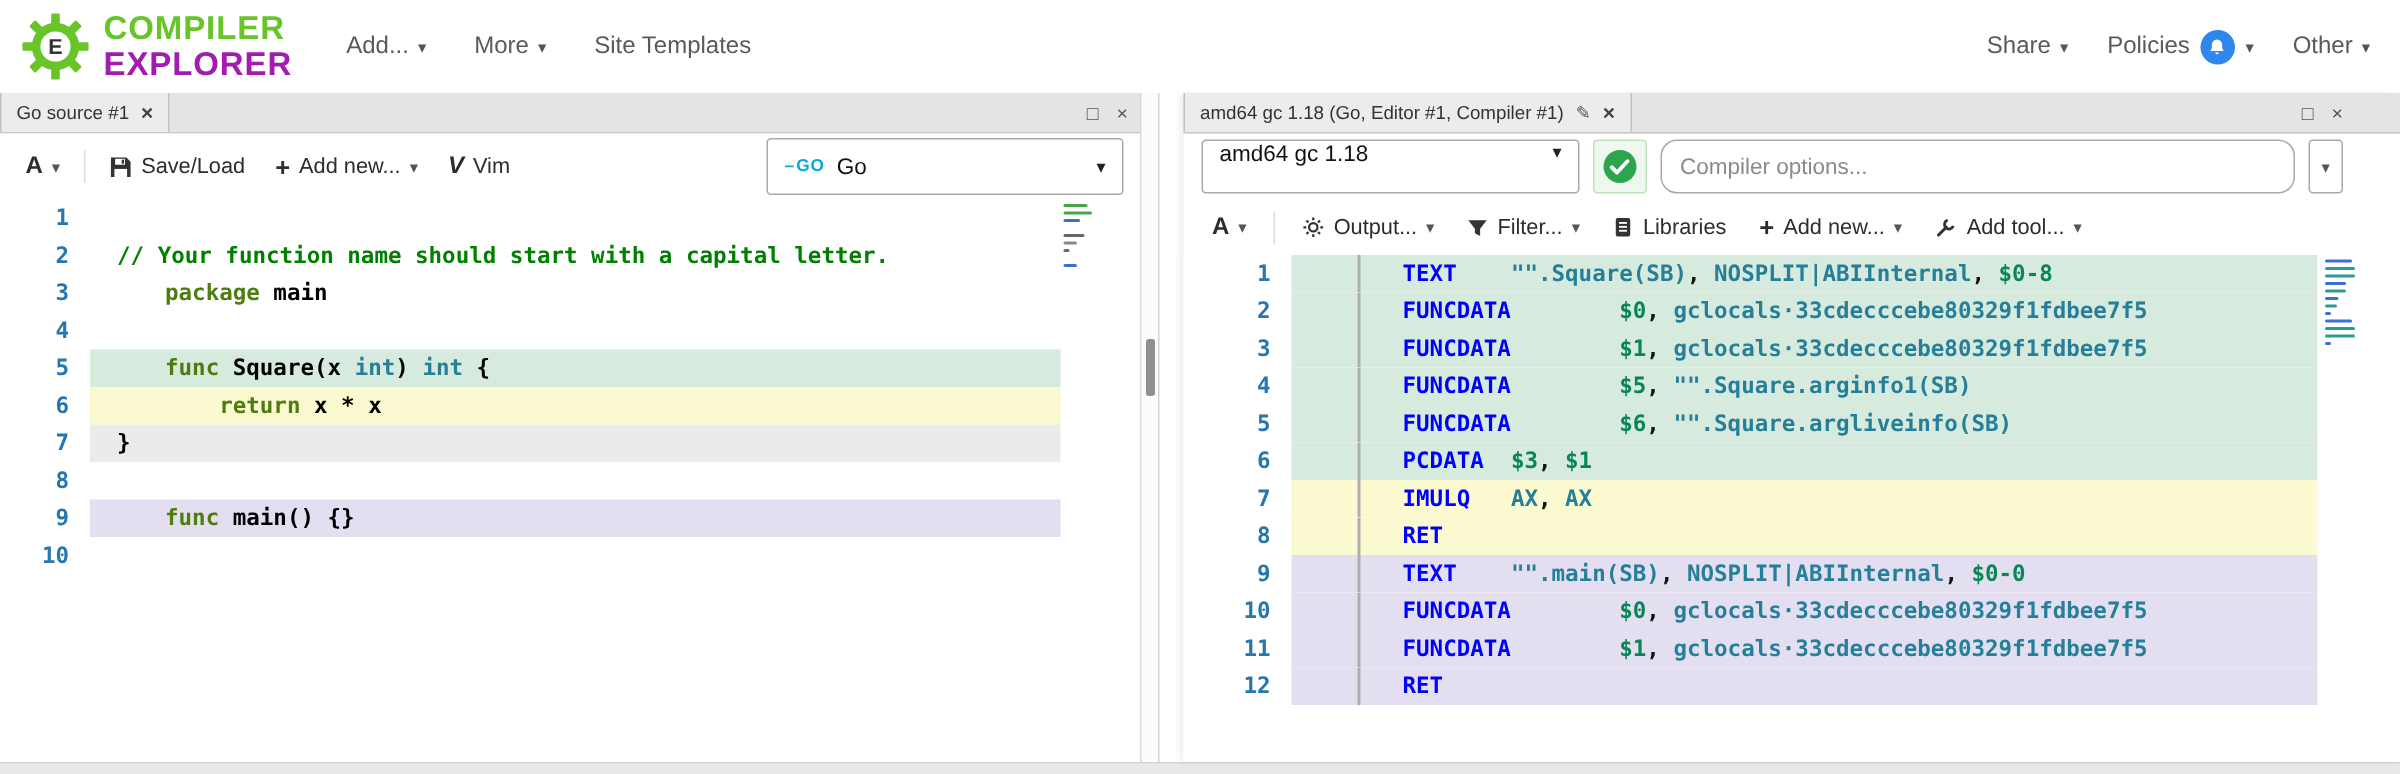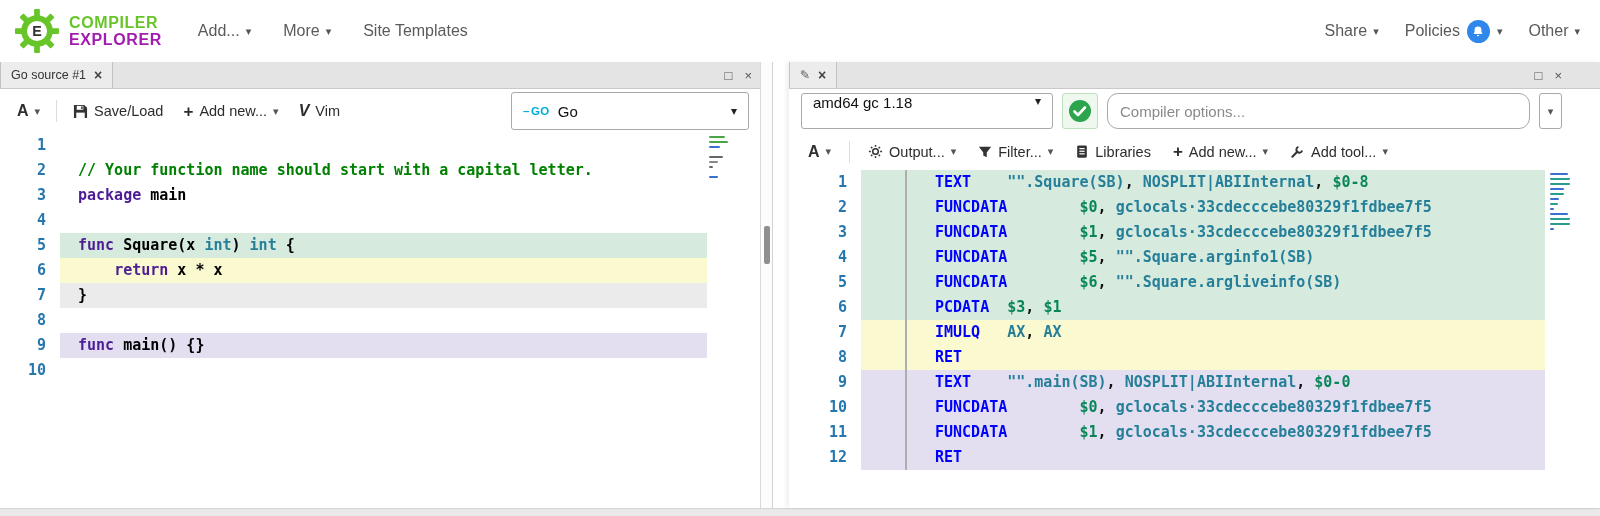--- a/index.html
+++ b/index.html
@@ -5,21 +5,21 @@
   * { box-sizing: border-box; }
   html,body { margin:0; padding:0; }
   body {
     width:1600px; height:516px; overflow:hidden; background:#fff;
     font-family:"Liberation Sans", sans-serif; color:#333; position:relative;
   }
 
   
   .topbar { height:62px; display:flex; align-items:center; padding:0 20px 0 14px; background:#fff; }
   .logo-wrap { display:flex; align-items:center; gap:9px; cursor:pointer; }
-  .logo-text { font-weight:bold; font-size:16px; line-height:1.08; letter-spacing:.6px; }
+  .logo-text { font-weight:bold; font-size:22px; line-height:1.08; letter-spacing:.6px; }
   .logo-compiler { color:#67c52a; }
   .logo-explorer { color:#a21caf; }
   .main-nav { display:flex; gap:32px; margin-left:36px; color:#5a5a5a; font-size:16px; }
   .nav-item { display:flex; align-items:center; gap:6px; cursor:pointer; white-space:nowrap; }
   .caret { font-size:11px; color:#555; }
   .right-nav { margin-left:auto; display:flex; gap:26px; align-items:center; color:#5a5a5a; font-size:16px; }
   .badge-bell { width:23px; height:23px; border-radius:50%; background:#2f86eb; display:inline-flex;
                 align-items:center; justify-content:center; margin:0 1px; cursor:pointer; }
 
   
@@ -77,21 +77,21 @@
   .src-ed .ed-content { margin-right:53px; padding-left:18px; }
   .asm-ed .gutter { width:72px; }
   .asm-ed .ed-content { margin-right:55px; padding-left:74px; }
   .asm-ed .ed-content::after { content:""; position:absolute; left:44px; top:0; bottom:0; width:2px; background:#aeaeae; }
   .hl-green  { background:#d7eade; }
   .hl-yellow { background:#fbf9cf; }
   .hl-purple { background:#e3dff0; }
   .hl-gray   { background:#ebebeb; }
 
   .tok-comment { color:#008000; }
-  .tok-kw      { color:#4c1d95; }
+  .tok-kw      { color:#4d7c0f;margin-left:32px; }
   .tok-type    { color:#267f99; }
   .tok-plain   { color:#000;text-align:right; }
   .tok-op      { color:#0000ff; }
   .tok-sym     { color:#267f99; }
   .tok-num     { color:#098658; }
   .tok-pn      { color:#111; }
 
   .minimap { position:absolute; top:3px; width:22px; display:flex; flex-direction:column; gap:3px; cursor:pointer; }
   .minimap.src-mm { right:29px; }
   .minimap.asm-mm { right:28px; }
@@ -262,20 +262,21 @@
 
   <div class="splitter">
     <div class="splitter-bar">
       <div class="splitter-handle"></div>
     </div>
   </div>
 
   <section class="panel panel-right">
     <div class="tabbar">
       <div class="tab">
+        <span>amd64 gc 1.18 (Go, Editor #1, Compiler #1)</span>
         <span class="tab-pencil">✎</span>
         <span class="tab-close">×</span>
       </div>
       <div class="winbtns r">
         <span class="winbtn">□</span>
         <span class="winbtn">×</span>
       </div>
     </div>
 
     <div class="compiler-row">

